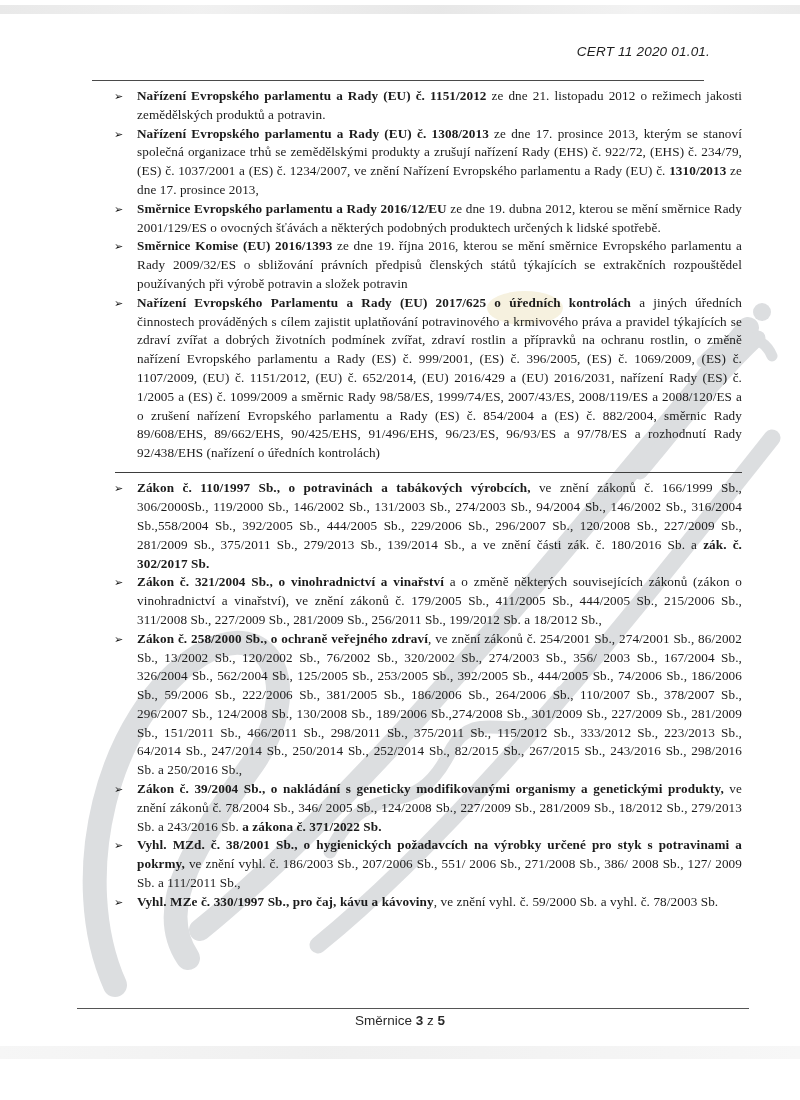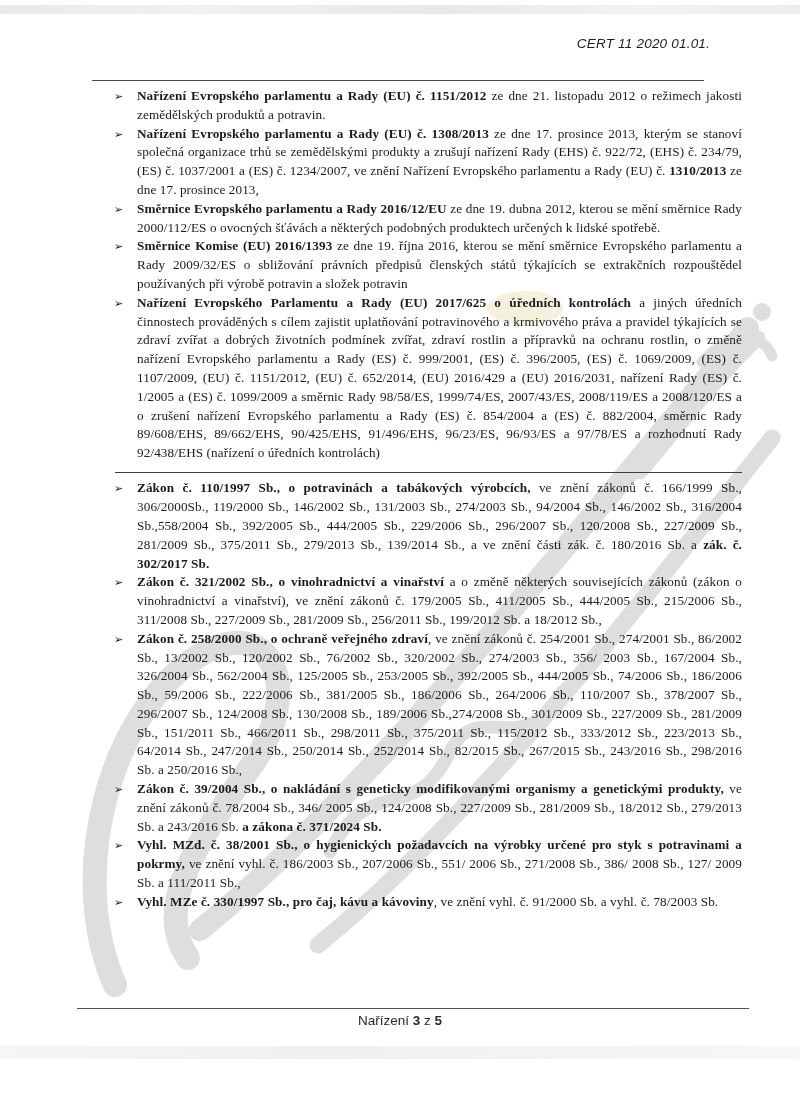--- a/index.html
+++ b/index.html
@@ -13,21 +13,21 @@
     background:linear-gradient(90deg,#d7d7d7,#e5e5e5 25%,#d4d4d4 55%,#e8e8e8 80%,#dcdcdc);
     opacity:.55;
   }
   .scan-band-bottom{
     position:absolute;left:0;top:1046px;width:100%;height:13px;
     background:linear-gradient(90deg,#ededed,#e0e0e0 40%,#efefef);
     opacity:.5;
   }
   .watermark{position:absolute;left:0;top:0;width:800px;height:1100px;}
   .doc-ref{
-    position:absolute;top:36px;right:90px;
+    position:absolute;top:44px;right:90px;
     font-family:"Liberation Sans", sans-serif;font-style:italic;
     font-size:13.5px;color:#1f1f1f;letter-spacing:.2px;
   }
   .header-rule{position:absolute;left:92px;top:80px;width:612px;height:1.3px;background:#4a4a4a;}
   .content{
     position:absolute;left:115px;top:87px;width:627px;
     color:#1b1b1b;font-size:13.2px;line-height:18.8px;text-align:justify;
     letter-spacing:.1px;
   }
   .content ul{margin:0;padding:0 0 0 22px;list-style:none;}
@@ -67,42 +67,42 @@
 
   <div class="doc-ref">CERT 11 2020 01.01.</div>
 
   <div class="header-rule"></div>
 
   <div class="content">
     <section>
       <ul>
           <li><span class="bullet">➢</span><b>Nařízení Evropského parlamentu a Rady (EU) č. 1151/2012</b><span> ze dne 21. listopadu 2012 o režimech jakosti zemědělských produktů a potravin.</span></li>
           <li><span class="bullet">➢</span><b>Nařízení Evropského parlamentu a Rady (EU) č. 1308/2013</b><span> ze dne 17. prosince 2013, kterým se stanoví společná organizace trhů se zemědělskými produkty a zrušují nařízení Rady (EHS) č. 922/72, (EHS) č. 234/79, (ES) č. 1037/2001 a (ES) č. 1234/2007, ve znění Nařízení Evropského parlamentu a Rady (EU) č. </span><b>1310/2013</b><span> ze dne 17. prosince 2013,</span></li>
-          <li><span class="bullet">➢</span><b>Směrnice Evropského parlamentu a Rady 2016/12/EU</b><span> ze dne 19. dubna 2012, kterou se mění směrnice Rady 2000/112/ES o ovocných šťávách a některých podobných produktech určených k lidské spotřebě.</span></li>
+          <li><span class="bullet">➢</span><b>Směrnice Evropského parlamentu a Rady 2016/12/EU</b><span> ze dne 19. dubna 2012, kterou se mění směrnice Rady 2001/129/ES o ovocných šťávách a některých podobných produktech určených k lidské spotřebě.</span></li>
           <li><span class="bullet">➢</span><b>Směrnice Komise (EU) 2016/1393</b><span> ze dne 19. října 2016, kterou se mění směrnice Evropského parlamentu a Rady 2009/32/ES o sbližování právních předpisů členských států týkajících se extrakčních rozpouštědel používaných při výrobě potravin a složek potravin</span></li>
           <li><span class="bullet">➢</span><b>Nařízení Evropského Parlamentu a Rady (EU) 2017/625 o úředních kontrolách</b><span> a jiných úředních činnostech prováděných s cílem zajistit uplatňování potravinového a krmivového práva a pravidel týkajících se zdraví zvířat a dobrých životních podmínek zvířat, zdraví rostlin a přípravků na ochranu rostlin, o změně nařízení Evropského parlamentu a Rady (ES) č. 999/2001, (ES) č. 396/2005, (ES) č. 1069/2009, (ES) č. 1107/2009, (EU) č. 1151/2012, (EU) č. 652/2014, (EU) 2016/429 a (EU) 2016/2031, nařízení Rady (ES) č. 1/2005 a (ES) č. 1099/2009 a směrnic Rady 98/58/ES, 1999/74/ES, 2007/43/ES, 2008/119/ES a 2008/120/ES a o zrušení nařízení Evropského parlamentu a Rady (ES) č. 854/2004 a (ES) č. 882/2004, směrnic Rady 89/608/EHS, 89/662/EHS, 90/425/EHS, 91/496/EHS, 96/23/ES, 96/93/ES a 97/78/ES a rozhodnutí Rady 92/438/EHS (nařízení o úředních kontrolách)</span></li>
         </ul>
     </section>
     <div class="section-rule"></div>
     <section>
       <ul>
           <li><span class="bullet">➢</span><b>Zákon č. 110/1997 Sb., o potravinách a tabákových výrobcích,</b><span> ve znění zákonů č. 166/1999 Sb., 306/2000Sb., 119/2000 Sb., 146/2002 Sb., 131/2003 Sb., 274/2003 Sb., 94/2004 Sb., 146/2002 Sb., 316/2004 Sb.,558/2004 Sb., 392/2005 Sb., 444/2005 Sb., 229/2006 Sb., 296/2007 Sb., 120/2008 Sb., 227/2009 Sb., 281/2009 Sb., 375/2011 Sb., 279/2013 Sb., 139/2014 Sb., a ve znění části zák. č. 180/2016 Sb. a </span><b>zák. č. 302/2017 Sb.</b></li>
-          <li><span class="bullet">➢</span><b>Zákon č. 321/2002 Sb., o vinohradnictví a vinařství</b><span> a o změně některých souvisejících zákonů (zákon o vinohradnictví a vinařství), ve znění zákonů č. 179/2005 Sb., 411/2005 Sb., 444/2005 Sb., 215/2006 Sb., 311/2008 Sb., 227/2009 Sb., 281/2009 Sb., 256/2011 Sb., 199/2012 Sb. a 18/2012 Sb.,</span></li>
+          <li><span class="bullet">➢</span><b>Zákon č. 321/2004 Sb., o vinohradnictví a vinařství</b><span> a o změně některých souvisejících zákonů (zákon o vinohradnictví a vinařství), ve znění zákonů č. 179/2005 Sb., 411/2005 Sb., 444/2005 Sb., 215/2006 Sb., 311/2008 Sb., 227/2009 Sb., 281/2009 Sb., 256/2011 Sb., 199/2012 Sb. a 18/2012 Sb.,</span></li>
           <li><span class="bullet">➢</span><b>Zákon č. 258/2000 Sb., o ochraně veřejného zdraví</b><span>, ve znění zákonů č. 254/2001 Sb., 274/2001 Sb., 86/2002 Sb., 13/2002 Sb., 120/2002 Sb., 76/2002 Sb., 320/2002 Sb., 274/2003 Sb., 356/ 2003 Sb., 167/2004 Sb., 326/2004 Sb., 562/2004 Sb., 125/2005 Sb., 253/2005 Sb., 392/2005 Sb., 444/2005 Sb., 74/2006 Sb., 186/2006 Sb., 59/2006 Sb., 222/2006 Sb., 381/2005 Sb., 186/2006 Sb., 264/2006 Sb., 110/2007 Sb., 378/2007 Sb., 296/2007 Sb., 124/2008 Sb., 130/2008 Sb., 189/2006 Sb.,274/2008 Sb., 301/2009 Sb., 227/2009 Sb., 281/2009 Sb., 151/2011 Sb., 466/2011 Sb., 298/2011 Sb., 375/2011 Sb., 115/2012 Sb., 333/2012 Sb., 223/2013 Sb., 64/2014 Sb., 247/2014 Sb., 250/2014 Sb., 252/2014 Sb., 82/2015 Sb., 267/2015 Sb., 243/2016 Sb., 298/2016 Sb. a 250/2016 Sb.,</span></li>
-          <li><span class="bullet">➢</span><b>Zákon č. 39/2004 Sb., o nakládání s geneticky modifikovanými organismy a genetickými produkty,</b><span> ve znění zákonů č. 78/2004 Sb., 346/ 2005 Sb., 124/2008 Sb., 227/2009 Sb., 281/2009 Sb., 18/2012 Sb., 279/2013 Sb. a 243/2016 Sb. </span><b>a zákona č. 371/2024 Sb.</b></li>
+          <li><span class="bullet">➢</span><b>Zákon č. 39/2004 Sb., o nakládání s geneticky modifikovanými organismy a genetickými produkty,</b><span> ve znění zákonů č. 78/2004 Sb., 346/ 2005 Sb., 124/2008 Sb., 227/2009 Sb., 281/2009 Sb., 18/2012 Sb., 279/2013 Sb. a 243/2016 Sb. </span><b>a zákona č. 371/2022 Sb.</b></li>
           <li><span class="bullet">➢</span><b>Vyhl. MZd. č. 38/2001 Sb., o hygienických požadavcích na výrobky určené pro styk s potravinami a pokrmy,</b><span> ve znění vyhl. č. 186/2003 Sb., 207/2006 Sb., 551/ 2006 Sb., 271/2008 Sb., 386/ 2008 Sb., 127/ 2009 Sb. a  111/2011 Sb.,</span></li>
-          <li><span class="bullet">➢</span><b>Vyhl. MZe č. 330/1997 Sb., pro čaj, kávu a kávoviny</b><span>, ve znění vyhl. č. 91/2000 Sb. a vyhl. č. 78/2003 Sb.</span></li>
+          <li><span class="bullet">➢</span><b>Vyhl. MZe č. 330/1997 Sb., pro čaj, kávu a kávoviny</b><span>, ve znění vyhl. č. 59/2000 Sb. a vyhl. č. 78/2003 Sb.</span></li>
         </ul>
     </section>
   </div>
 
   <div class="footer-rule"></div>
 
   <div class="footer">
-    <span>Nařízení</span>
+    <span>Směrnice</span>
     <b>3</b>
     <span>z</span>
     <b>5</b>
   </div>
 
   <div class="scan-band-bottom"></div>
 
 </div>
 
 </body></html>

